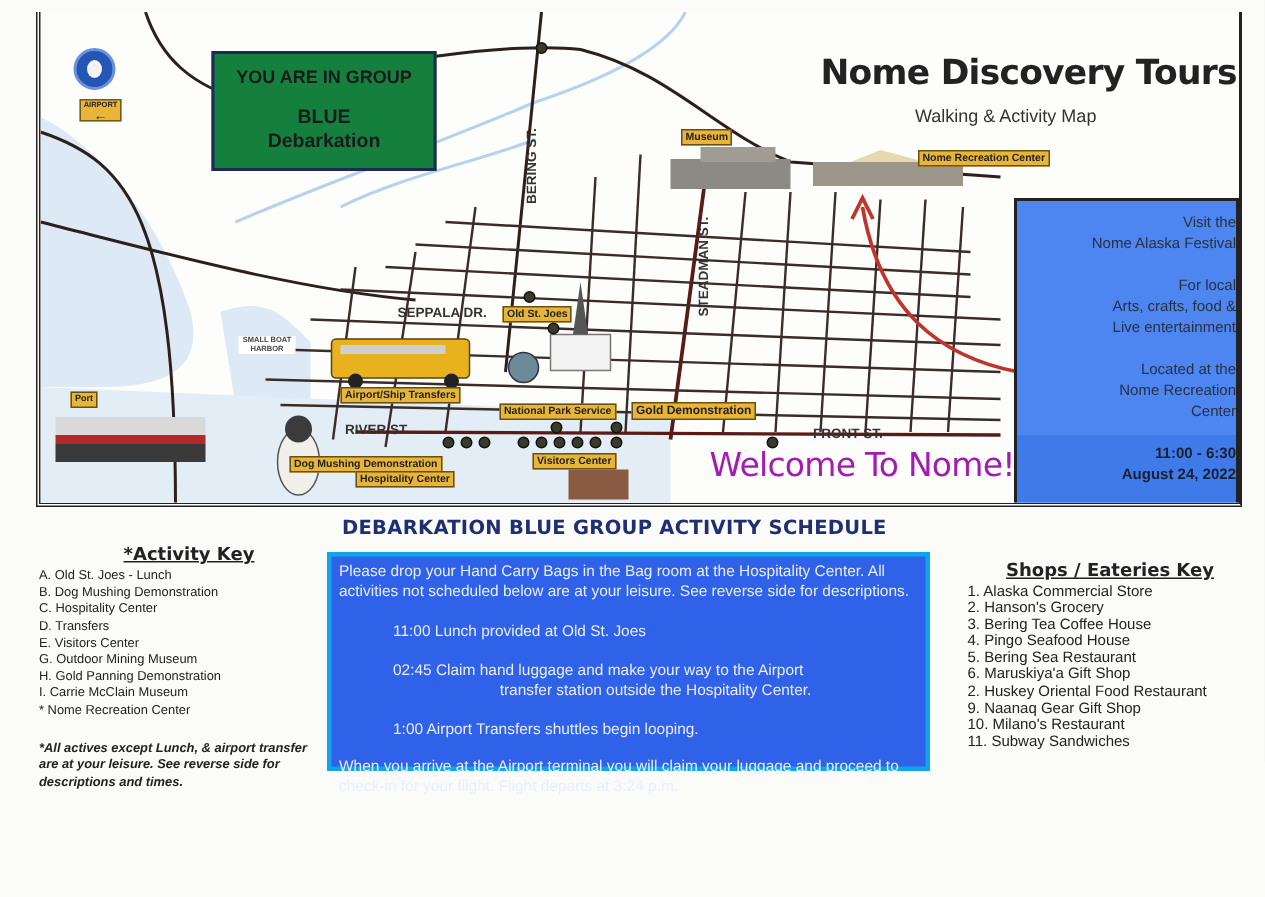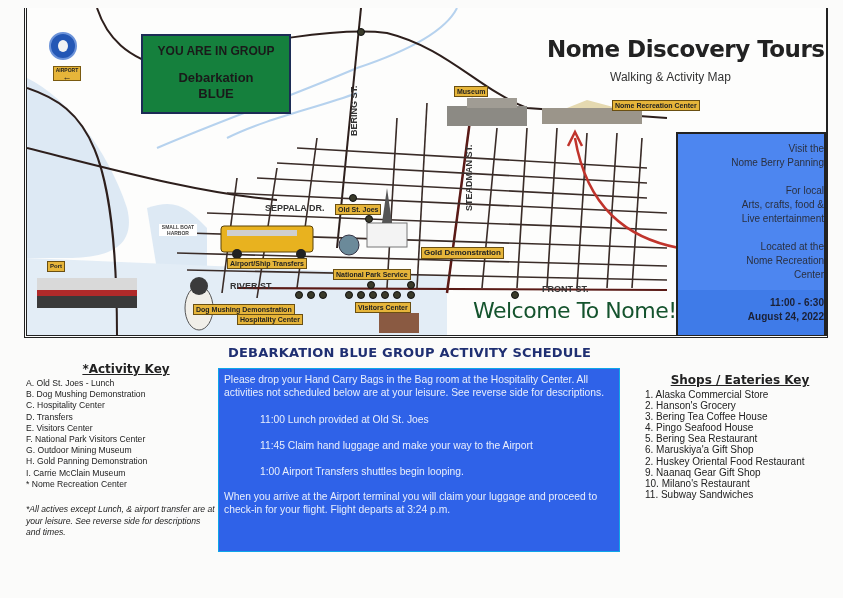--- a/index.html
+++ b/index.html
@@ -26,32 +26,32 @@
   .label { position: absolute; background: #e6b53a; border: 1px solid #6a4f12; font-size: 7px; font-weight: bold; color: #222; padding: 0 2px; line-height: 9px; white-space: nowrap; }
   .street { position: absolute; font-size: 9px; font-weight: bold; color: #333; white-space: nowrap; }
   .street.v { transform: rotate(-90deg); transform-origin: left top; }
   .tiny { position: absolute; font-size: 5px; font-weight: bold; color: #444; text-align: center; line-height: 6px; background: #fff; }
 
   .festival { position: absolute; left: 649px; top: 124px; width: 150px; height: 206px; background: #4d86f0; border: 2px solid #222; text-align: right; font-size: 10px; color: #2a3040; }
   .festival p { line-height: 14px; }
   .festival .gap { height: 14px; }
   .festival .date { position: absolute; left: 0; right: 0; bottom: 0; height: 46px; background: #3f7be8; font-weight: bold; color: #1b2035; padding-top: 6px; line-height: 14px; }
 
-  .welcome { position: absolute; left: 446px; top: 290px; font-family: "DejaVu Sans", sans-serif; font-size: 22px; color: #14532d; letter-spacing: -0.5px; }
+  .welcome { position: absolute; left: 446px; top: 290px; font-family: "DejaVu Sans", sans-serif; font-size: 22px; color: #a21caf; letter-spacing: -0.5px; }
 
   .marker { position: absolute; width: 8px; height: 8px; border-radius: 50%; background: #3a3a2a; border: 1px solid #111; }
 
   
   .activity-key { position: absolute; left: 26px; top: 362px; width: 190px; }
   .activity-key h3 { font-family: "DejaVu Sans", sans-serif; font-size: 12px; font-weight: bold; text-decoration: underline; text-align: center; margin-left: 10px; margin-bottom: 2px; }
   .activity-key li { list-style: none; font-size: 8.6px; line-height: 11.2px; color: #222; }
-  .activity-key .note { margin-top: 14px; font-size: 8.6px; font-style: italic; font-weight: normal; line-height: 11.5px; color: #222; }
+  .activity-key .note { margin-top: 14px; font-size: 8.6px; font-style: italic; font-weight: bold; line-height: 11.5px; color: #222; }
 
   .schedule-title { position: absolute; left: 228px; top: 345px; font-family: "DejaVu Sans", sans-serif; font-size: 13px; font-weight: bold; color: #1f2f72; letter-spacing: 0.2px; }
-  .schedule { position: absolute; left: 218px; top: 368px; width: 402px; height: 184px; background: #2f62e8; border: 1px solid #0ea5e9; color: #e8eefc; font-size: 10.3px; padding: 4px 5px; }
+  .schedule { position: absolute; left: 218px; top: 368px; width: 402px; height: 146px; background: #2f62e8; border: 3px solid #0ea5e9; color: #e8eefc; font-size: 10.3px; padding: 4px 5px; }
   .schedule p { line-height: 13px; }
   .schedule .ind { padding-left: 36px; margin-top: 9px; }
   .schedule .ind2 { text-align: center; padding-left: 36px; }
   .schedule .last { margin-top: 12px; }
 
   .shops-key { position: absolute; left: 645px; top: 373px; width: 190px; }
   .shops-key h3 { font-family: "DejaVu Sans", sans-serif; font-size: 12px; font-weight: bold; text-decoration: underline; text-align: center; margin-bottom: 2px; }
   .shops-key li { list-style: none; font-size: 10px; line-height: 11.1px; color: #222; }
 </style>
 </head>
@@ -129,41 +129,41 @@
 
     <div class="airport-logo"></div>
     <div class="airport-tag">
       <div>AIRPORT</div>
       <div style="font-size:9px;line-height:9px;">←</div>
     </div>
 
     <div class="group-box">
       <div class="l1">YOU ARE IN GROUP</div>
       <div class="l2">
+        <div>BLUE</div>
         <div>Debarkation</div>
-        <div>BLUE</div>
       </div>
     </div>
 
     <div class="title">Nome Discovery Tours</div>
     <div class="subtitle">Walking &amp; Activity Map</div>
 
     <div class="street v" style="left:322px;top:128px;">BERING ST.</div>
     <div class="street v" style="left:437px;top:203px;">STEADMAN ST.</div>
     <div class="street" style="left:238px;top:195px;">SEPPALA DR.</div>
     <div class="street" style="left:203px;top:273px;">RIVER ST.</div>
     <div class="street" style="left:515px;top:276px;">FRONT ST.</div>
 
     <div class="tiny" style="left:132px;top:216px;width:38px;">SMALL BOAT HARBOR</div>
     <div class="label" style="left:20px;top:253px;font-size:6px;">Port</div>
 
     <div class="label" style="left:427px;top:78px;">Museum</div>
     <div class="label" style="left:585px;top:92px;">Nome Recreation Center</div>
     <div class="label" style="left:308px;top:196px;">Old St. Joes</div>
-    <div class="label" style="left:346px;top:239px;font-size:8px;line-height:10px;margin-left:48px;">Gold Demonstration</div>
+    <div class="label" style="left:346px;top:260px;font-size:8px;line-height:10px;margin-left:48px;">Gold Demonstration</div>
     <div class="label" style="left:200px;top:250px;">Airport/Ship Transfers</div>
     <div class="label" style="left:306px;top:261px;">National Park Service</div>
     <div class="label" style="left:166px;top:296px;">Dog Mushing Demonstration</div>
     <div class="label" style="left:210px;top:306px;">Hospitality Center</div>
     <div class="label" style="left:328px;top:294px;">Visitors Center</div>
 
     <div class="marker" style="left:330px;top:20px;"></div>
     <div class="marker" style="left:322px;top:186px;"></div>
     <div class="marker" style="left:338px;top:207px;"></div>
     <div class="marker" style="left:340px;top:273px;"></div>
@@ -175,21 +175,21 @@
     <div class="marker" style="left:330px;top:283px;"></div>
     <div class="marker" style="left:342px;top:283px;"></div>
     <div class="marker" style="left:354px;top:283px;"></div>
     <div class="marker" style="left:366px;top:283px;"></div>
     <div class="marker" style="left:380px;top:283px;"></div>
     <div class="marker" style="left:484px;top:283px;"></div>
 
     <div class="festival">
       <div style="height:8px;"></div>
       <p>Visit the</p>
-      <p>Nome Berry Panning</p>
+      <p>Nome Alaska Festival</p>
       <div class="gap"></div>
       <p>For local</p>
       <p>Arts, crafts, food &amp;</p>
       <p>Live entertainment</p>
       <div class="gap"></div>
       <p>Located at the</p>
       <p>Nome Recreation</p>
       <p>Center</p>
       <div class="date">
         <p>11:00 - 6:30</p>
@@ -201,34 +201,34 @@
   </div>
 
   <div class="activity-key">
     <h3>*Activity Key</h3>
     <ul>
       <li>A. Old St. Joes - Lunch</li>
       <li>B. Dog Mushing Demonstration</li>
       <li>C. Hospitality Center</li>
       <li>D. Transfers</li>
       <li>E. Visitors Center</li>
-      <li>F. National Park Visitors Center</li>
       <li>G.  Outdoor Mining Museum</li>
       <li>H. Gold Panning Demonstration</li>
       <li>I. Carrie McClain Museum</li>
       <li>* Nome Recreation Center</li>
     </ul>
     <p class="note">*All actives except Lunch,  &amp; airport transfer are at your leisure. See reverse side for descriptions and times.</p>
   </div>
 
   <div class="schedule-title">DEBARKATION BLUE GROUP ACTIVITY SCHEDULE</div>
   <div class="schedule">
     <p>Please drop your Hand Carry Bags in the  Bag room at the Hospitality Center. All activities not scheduled below are at your leisure.  See reverse side for descriptions.</p>
     <p class="ind" style="margin-top:14px;">11:00 Lunch provided at Old St. Joes</p>
-    <p class="ind" style="margin-top:13px;">11:45 Claim hand luggage and make your way to the Airport</p>
+    <p class="ind" style="margin-top:13px;">02:45 Claim hand luggage and make your way to the Airport</p>
+    <p class="ind2">transfer station outside the Hospitality Center.</p>
     <p class="ind" style="margin-top:13px;">1:00 Airport Transfers shuttles begin looping.</p>
     <p class="last">When you arrive at the Airport terminal you will claim your luggage and proceed to check-in for your flight.  Flight departs at 3:24 p.m.</p>
   </div>
 
   <div class="shops-key">
     <h3>Shops / Eateries Key</h3>
     <ul>
       <li>1. Alaska Commercial Store</li>
       <li>2. Hanson's Grocery</li>
       <li>3. Bering Tea Coffee House</li>

